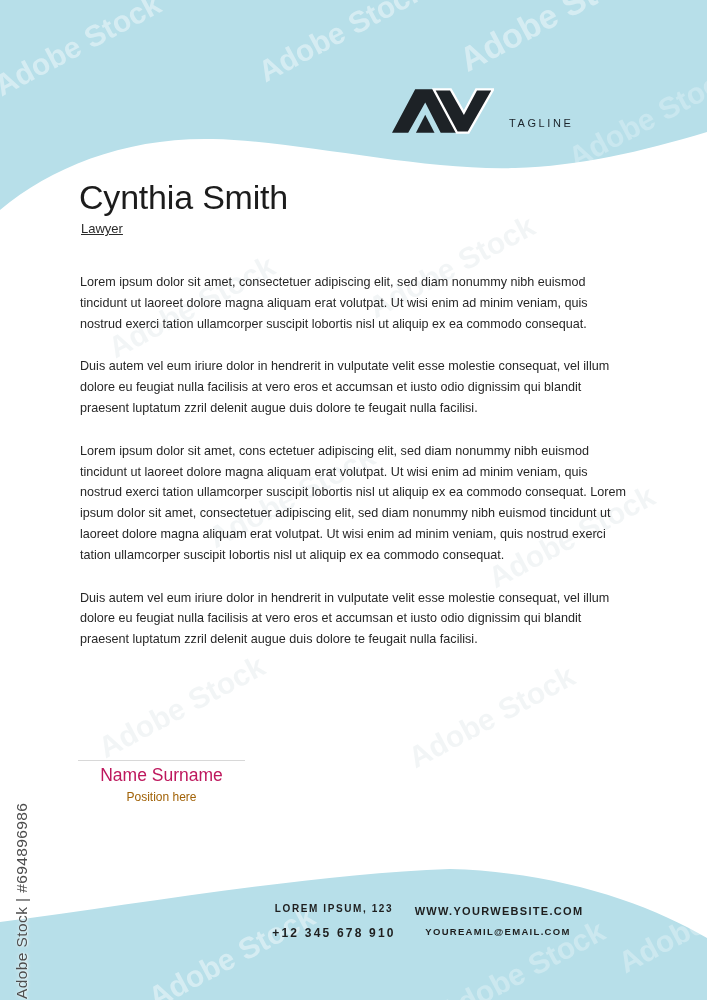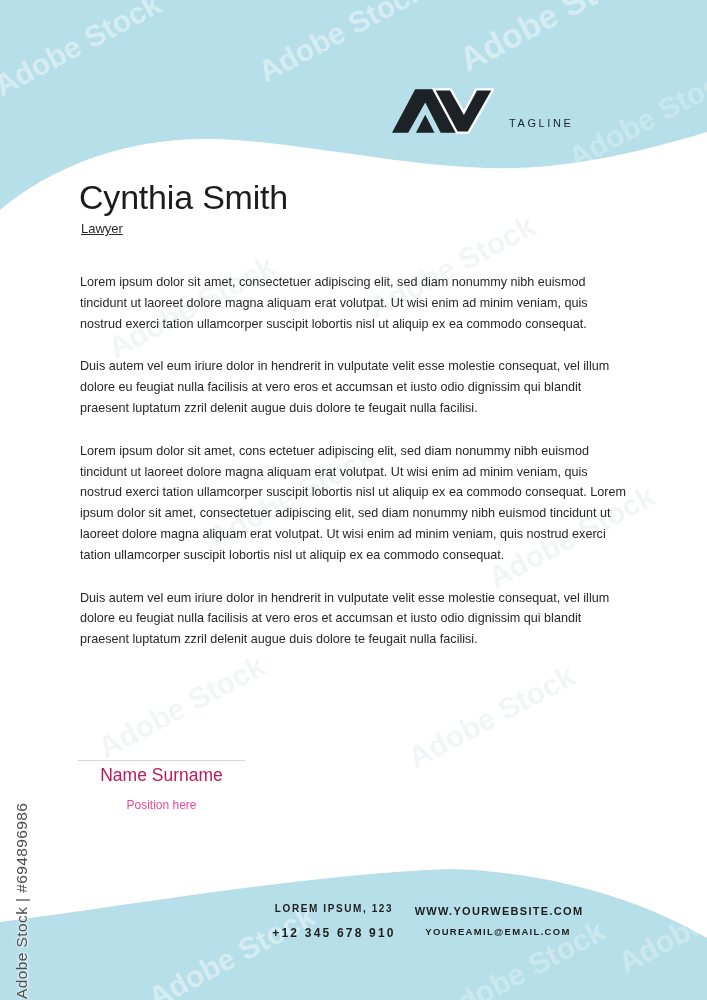--- a/index.html
+++ b/index.html
@@ -24,21 +24,21 @@
   .doc-role{position:absolute;left:81px;top:221px;font-size:13px;color:#2a2a2a;text-decoration:underline;}
 
   
   .letter-body{position:absolute;left:80px;top:272px;width:552px;font-size:12.6px;line-height:20.8px;color:#272727;}
   .letter-body p{margin:0 0 22px 0;}
 
   
   .sig-divider{position:absolute;left:78px;top:760px;width:167px;height:1px;background:#d8d8d8;}
   .sig-block{position:absolute;left:78px;top:765px;width:167px;text-align:center;}
   .sig-name{font-size:17.5px;font-weight:500;color:#be185d;}
-  .sig-role{font-size:12px;color:#ec4899;margin-top:12px;text-align:center;}
+  .sig-role{font-size:12px;color:#a16207;margin-top:4px;text-align:center;}
 
   
   .f-item{position:absolute;transform:translateX(-50%);white-space:nowrap;color:#1e1e1e;font-weight:700;}
   .f-address{left:334px;top:903px;font-size:10px;letter-spacing:1.6px;}
   .f-phone{left:334px;top:926px;font-size:12px;letter-spacing:2.2px;font-weight:600;}
   .f-website{left:499px;top:905px;font-size:11px;letter-spacing:1.3px;}
   .f-email{left:498px;top:926px;font-size:9.5px;letter-spacing:1.3px;}
 
   
   .wm{position:absolute;font-weight:700;transform:rotate(-28deg);pointer-events:none;white-space:nowrap;user-select:none;}

